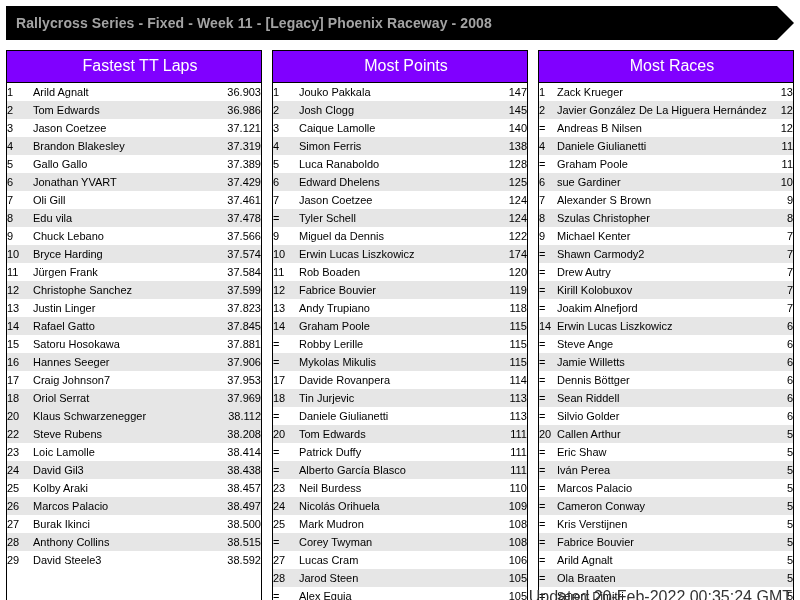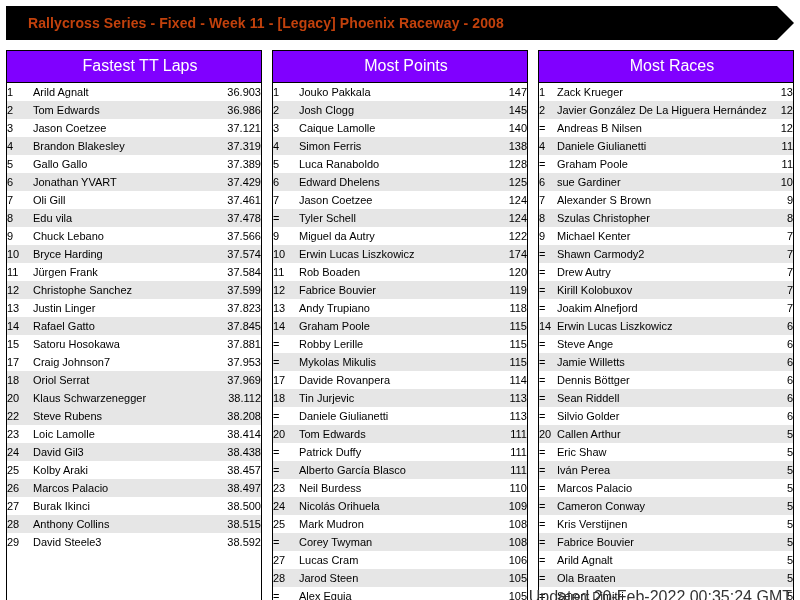--- a/index.html
+++ b/index.html
@@ -21,24 +21,24 @@
     height: 600px;
     box-sizing: border-box;
     padding: 0;
   }
   
   .titlebar {
     position: relative;
     margin: 6px 6px 0 6px;
     height: 34px;
     background: #000000;
-    color: #c2410c;
+    color: #a3a3a3;
     display: flex;
     align-items: center;
-    padding-left: 22px;
+    padding-left: 10px;
     font-size: 14px;
     font-weight: bold;
     letter-spacing: 0.1px;
   }
   .titlebar .corner {
     position: absolute;
     right: 0;
     top: 0;
     width: 0;
     height: 0;
@@ -201,20 +201,25 @@
             <tr class="alt">
               <td class="pos">14</td>
               <td class="name">Rafael Gatto</td>
               <td class="val">37.845</td>
             </tr>
             <tr>
               <td class="pos">15</td>
               <td class="name">Satoru Hosokawa</td>
               <td class="val">37.881</td>
             </tr>
+            <tr class="alt">
+              <td class="pos">16</td>
+              <td class="name">Hannes Seeger</td>
+              <td class="val">37.906</td>
+            </tr>
             <tr>
               <td class="pos">17</td>
               <td class="name">Craig Johnson7</td>
               <td class="val">37.953</td>
             </tr>
             <tr class="alt">
               <td class="pos">18</td>
               <td class="name">Oriol Serrat</td>
               <td class="val">37.969</td>
             </tr>
@@ -306,21 +311,21 @@
               <td class="name">Jason Coetzee</td>
               <td class="val">124</td>
             </tr>
             <tr class="alt">
               <td class="pos">=</td>
               <td class="name">Tyler Schell</td>
               <td class="val">124</td>
             </tr>
             <tr>
               <td class="pos">9</td>
-              <td class="name">Miguel da Autry</td>
+              <td class="name">Miguel da Dennis</td>
               <td class="val">122</td>
             </tr>
             <tr class="alt">
               <td class="pos">10</td>
               <td class="name">Erwin Lucas Liszkowicz</td>
               <td class="val">174</td>
             </tr>
             <tr>
               <td class="pos">11</td>
               <td class="name">Rob Boaden</td>

